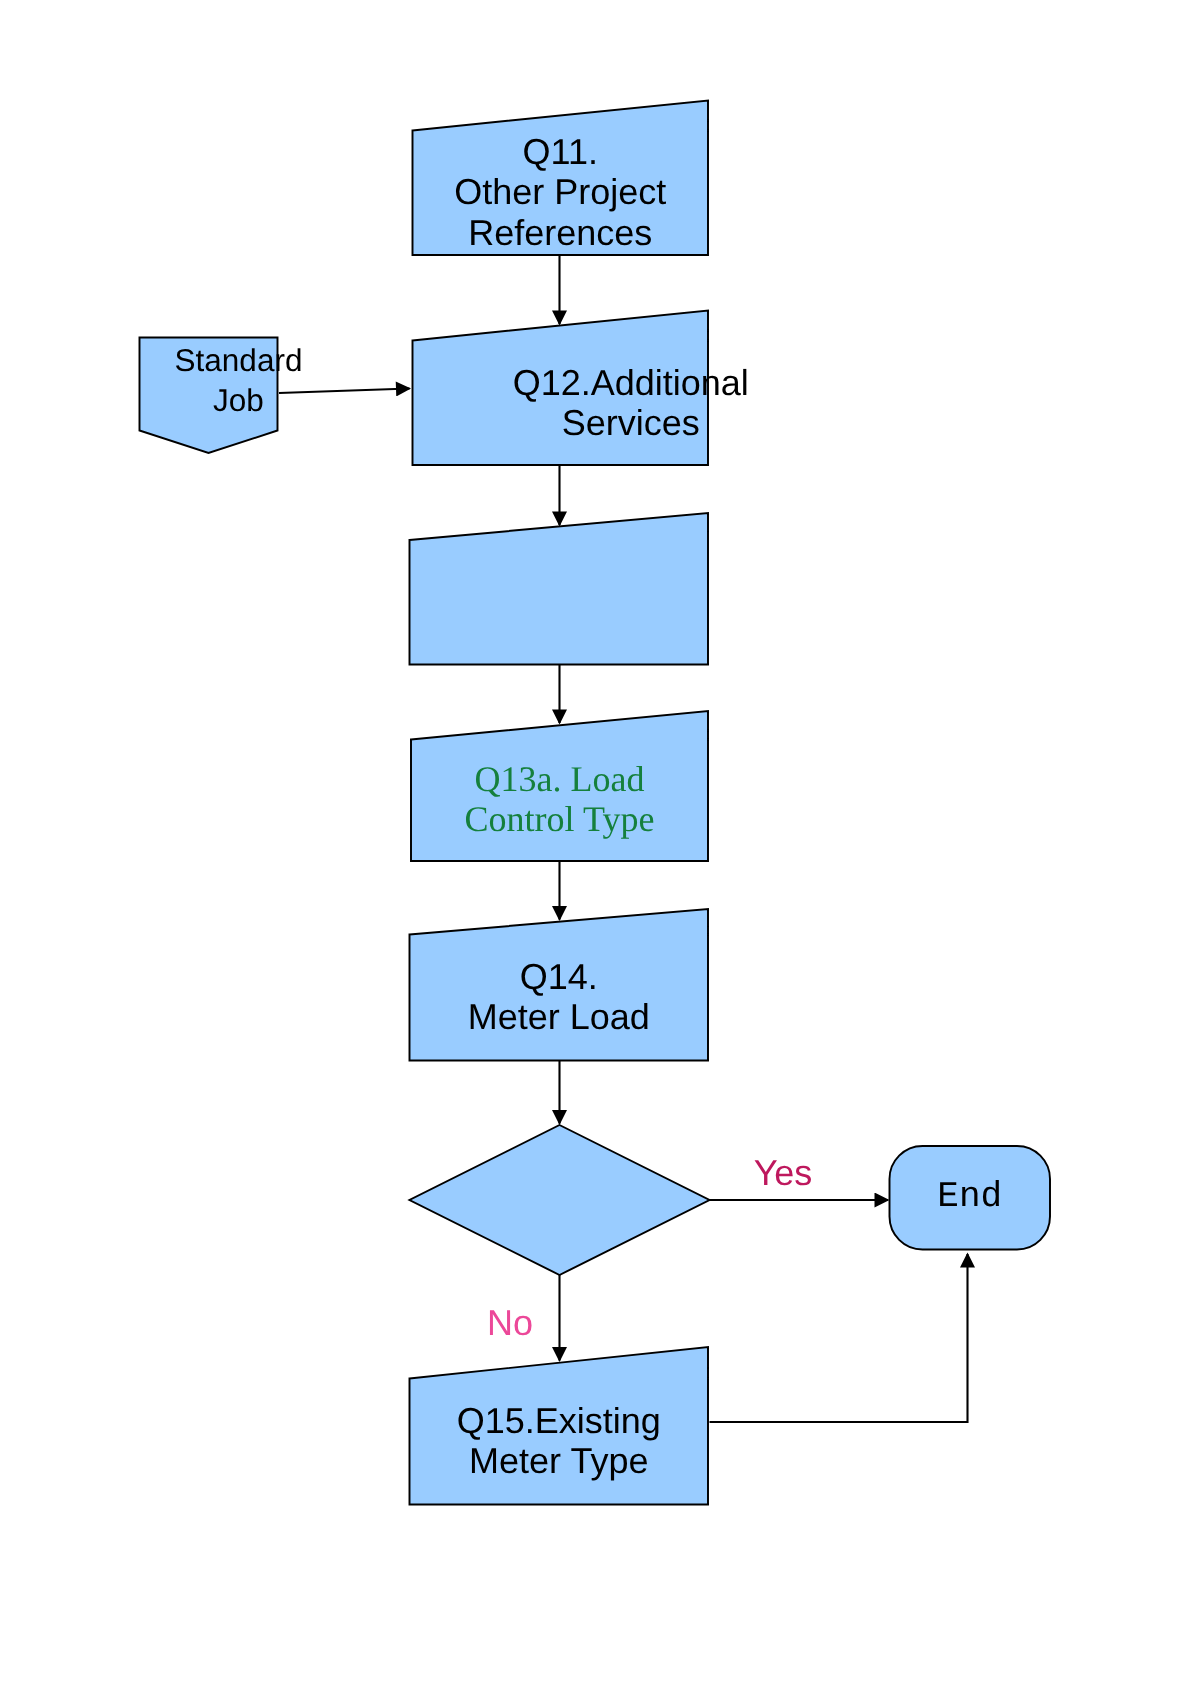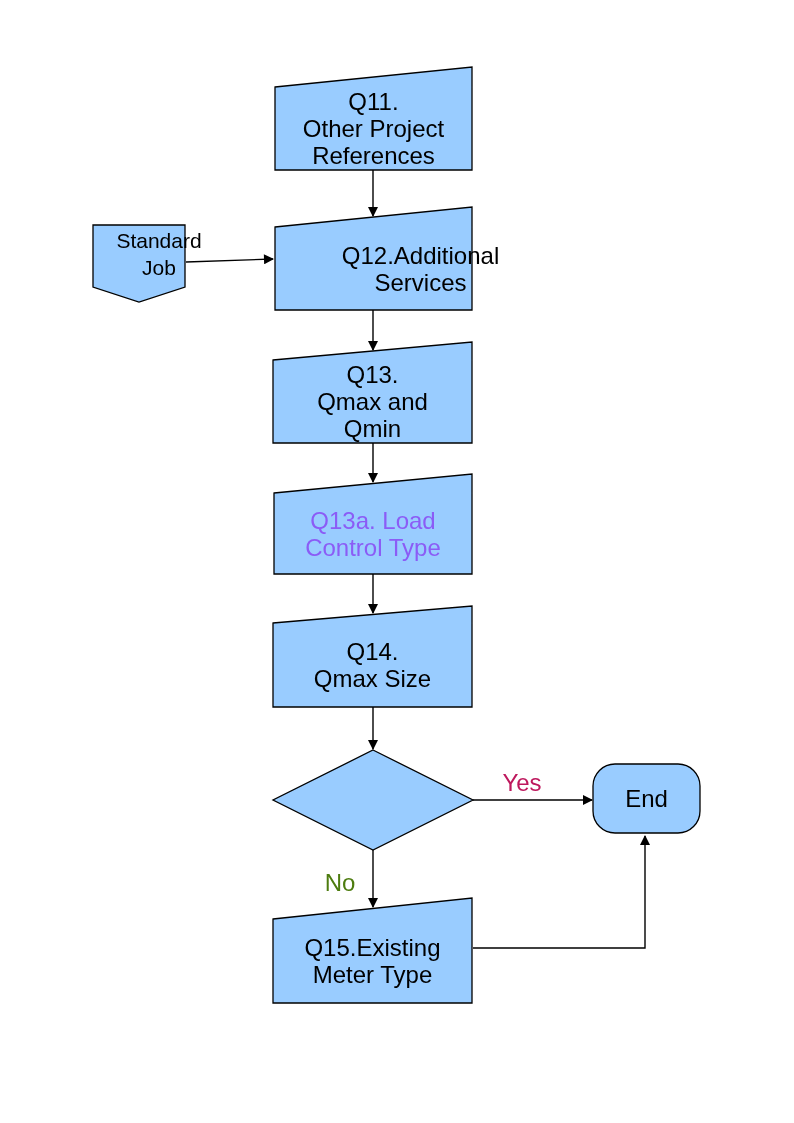--- a/index.html
+++ b/index.html
@@ -7,21 +7,21 @@
        font-family:"Liberation Sans",sans-serif;}
   #canvas{position:absolute;left:0;top:0;width:794px;height:1123px;}
   #shapes{position:absolute;left:0;top:0;}
   .shape{fill:#99CCFF;stroke:#000;stroke-width:1.3;}
   .edge{stroke:#000;stroke-width:1.4;fill:none;}
   .lbl{position:absolute;display:flex;align-items:center;justify-content:center;
        text-align:center;white-space:pre-line;color:#000;pointer-events:none;}
   .box-lbl{font-size:24px;line-height:27px;}
   .sj-lbl{font-size:21px;line-height:27px;margin-left:20px;}
   .dec-lbl{font-size:16px;line-height:16px;}
-  .end-lbl{font-size:24px;line-height:24px;}
+  .end-lbl{font-size:24px;line-height:24px;font-family:Liberation Mono, monospace;}
   .edge-lbl{font-size:24px;line-height:24px;}
 </style>
 </head>
 <body style="background: rgb(255, 255, 255);">
 
 <div id="canvas">
 
   <svg id="shapes" width="794" height="1123" viewBox="0 0 794 1123">
     <defs>
       <marker id="arrowhead" viewBox="0 0 10 10" refX="9" refY="5" markerWidth="15" markerHeight="10" orient="auto" markerUnits="userSpaceOnUse">
@@ -53,33 +53,30 @@
   <div class="lbl box-lbl" style="left: 275px; top: 87px; width: 197px; height: 83px; color: rgb(0, 0, 0);">Q11.
 Other Project
 References</div>
 
   <div class="lbl sj-lbl" style="left: 93px; top: 225px; width: 92px; height: 58px; color: rgb(0, 0, 0);">Standard
 Job</div>
 
   <div class="lbl box-lbl" style="left: 275px; top: 227px; width: 197px; height: 83px; color: rgb(0, 0, 0); margin-left: 47px;">Q12.Additional
 Services</div>
 
-  <div class="lbl box-lbl" style="left: 273px; top: 360px; width: 199px; height: 83px; color: rgb(0, 0, 0);">Q13.
-Qmax and
-Qmin</div>
 
-  <div class="lbl box-lbl" style="left: 274px; top: 493px; width: 198px; height: 81px; color: #8b5cf6;">Q13a. Load
+  <div class="lbl box-lbl" style="left: 274px; top: 493px; width: 198px; height: 81px; color: #15803d; font-family: Liberation Serif, serif;">Q13a. Load
 Control Type</div>
 
   <div class="lbl box-lbl" style="left: 273px; top: 623px; width: 199px; height: 84px; color: rgb(0, 0, 0);">Q14.
-Qmax Size</div>
+Meter Load</div>
 
 
   <div class="lbl end-lbl" style="left: 593px; top: 764px; width: 107px; height: 69px; color: rgb(0, 0, 0);">End</div>
 
   <div class="lbl box-lbl" style="left: 273px; top: 919px; width: 199px; height: 84px; color: rgb(0, 0, 0);">Q15.Existing
 Meter Type</div>
 
   <div class="lbl edge-lbl" style="left: 463px; top: 770px; width: 118px; height: 26px; color: #be185d;">Yes</div>
 
-  <div class="lbl edge-lbl" style="left: 315px; top: 871px; width: 50px; height: 24px; color: #4d7c0f;">No</div>
+  <div class="lbl edge-lbl" style="left: 315px; top: 871px; width: 50px; height: 24px; color: #ec4899;">No</div>
 
 </div>
 
 </body></html>

